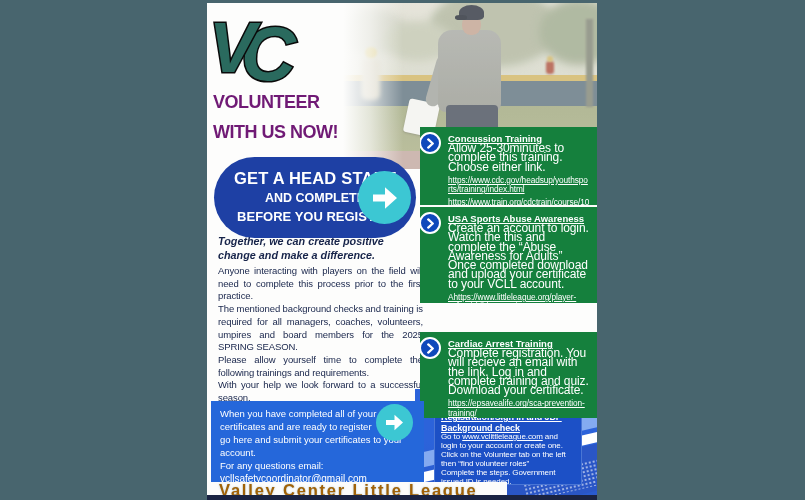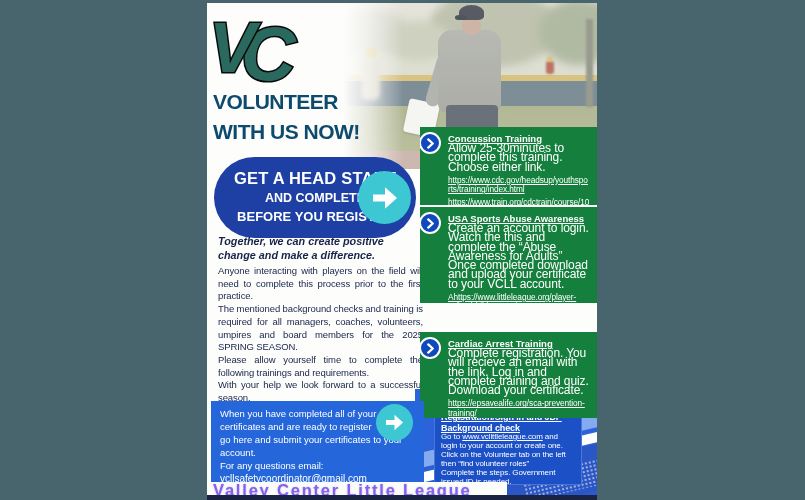--- a/index.html
+++ b/index.html
@@ -32,21 +32,21 @@
   .coach-brim{position:absolute;left:112px;top:12px;width:12px;height:5px;background:#232a36;border-radius:40%;}
   .coach-head{position:absolute;left:119px;top:12px;width:19px;height:20px;background:#c7a189;border-radius:45%;}
   .coach-hips{position:absolute;left:103px;top:102px;width:52px;height:32px;background:#454e5e;border-radius:4px;}
   .leg-l{position:absolute;left:102px;top:126px;width:20px;height:44px;background:#434c5c;transform:rotate(7deg);}
   .leg-r{position:absolute;left:134px;top:126px;width:20px;height:44px;background:#3f4856;transform:rotate(-6deg);}
   .photo-wash{position:absolute;inset:0;background:rgba(255,255,255,0.20);}
   .photo-fade{position:absolute;left:0;top:0;width:60px;height:166px;background:linear-gradient(90deg,#fdfdfc 0%,rgba(253,253,252,.65) 45%,rgba(253,253,252,0) 100%);}
 
   
   .logo{position:absolute;left:4px;top:5px;z-index:4;}
-  .heading{position:absolute;left:6px;top:84px;z-index:4;color:#0c4a6e;font-weight:bold;font-size:21px;line-height:30px;letter-spacing:-0.5px;white-space:nowrap;}
+  .heading{position:absolute;left:6px;top:84px;z-index:4;color:#701a75;font-weight:bold;font-size:18px;line-height:30px;letter-spacing:-0.5px;white-space:nowrap;}
   .cta{position:absolute;left:7px;top:154px;width:202px;height:81px;background:#1e40a4;border-radius:41px;z-index:5;color:#fff;text-align:center;}
   .cta-l1{font-size:16.5px;font-weight:bold;margin-top:12px;letter-spacing:0.2px;}
   .cta-l2{font-size:12.5px;font-weight:bold;margin-top:3px;}
   .cta-l3{font-size:13px;font-weight:bold;margin-top:4px;}
   .teal-circle{position:absolute;border-radius:50%;background:#3cc7d3;display:flex;align-items:center;justify-content:center;z-index:6;}
   .cta-circle{left:144px;top:14px;width:53px;height:53px;}
   .body-text{position:absolute;left:11px;top:231px;width:205px;z-index:4;color:#17244a;}
   .intro{font-weight:bold;font-size:10.8px;line-height:14px;margin-bottom:3px;font-style:italic;}
   .para{font-size:9.5px;line-height:12.7px;text-align:justify;letter-spacing:-0.1px;}
   .bottom-box{position:absolute;left:4px;top:398px;width:213px;height:83px;background:#2567da;z-index:5;color:#fff;padding:6px 0 0 9px;}
@@ -71,21 +71,21 @@
   .stripe-white{left:-20px;top:62px;width:240px;height:10px;background:#ffffff;}
   .stripe-deep{left:-30px;top:74px;width:260px;height:46px;background:#2a56c6;}
   .dots{left:108px;top:78px;width:80px;height:26px;background-image:radial-gradient(rgba(255,255,255,0.55) 0.9px,transparent 1.1px);background-size:4px 4px;}
   .regbox{position:absolute;left:227px;top:388px;width:148px;height:94px;background:#1c50c6;color:#fff;padding:20px 6px;z-index:3;overflow:hidden;border:1px solid rgba(160,190,240,0.35);}
   .rb-title{font-size:9px;font-weight:bold;text-decoration:underline;line-height:10.5px;letter-spacing:-0.1px;}
   .rb-body{font-size:8px;line-height:8.9px;letter-spacing:-0.1px;}
   .rb-link{text-decoration:underline;}
 
   
   .footer-white{position:absolute;left:0;top:479px;width:300px;height:14px;background:#fcfcfb;z-index:6;}
-  .footer-text{position:absolute;left:6px;top:478px;z-index:7;font-size:16.5px;font-weight:bold;color:#8b5cf6;letter-spacing:1.8px;white-space:nowrap;text-shadow:0 0 2px rgba(110,150,160,0.55);}
+  .footer-text{position:absolute;left:12px;top:478px;z-index:7;font-size:16.5px;font-weight:bold;color:#a16207;letter-spacing:1.8px;white-space:nowrap;text-shadow:0 0 2px rgba(110,150,160,0.55);}
   .dark-strip{position:absolute;left:0;top:492px;width:390px;height:5px;background:#1a2342;z-index:8;}
 </style>
 </head>
 <body>
 
 <div class="stage">
   <div class="flyer">
 
     <div class="photo">
       <div class="photo-content">

